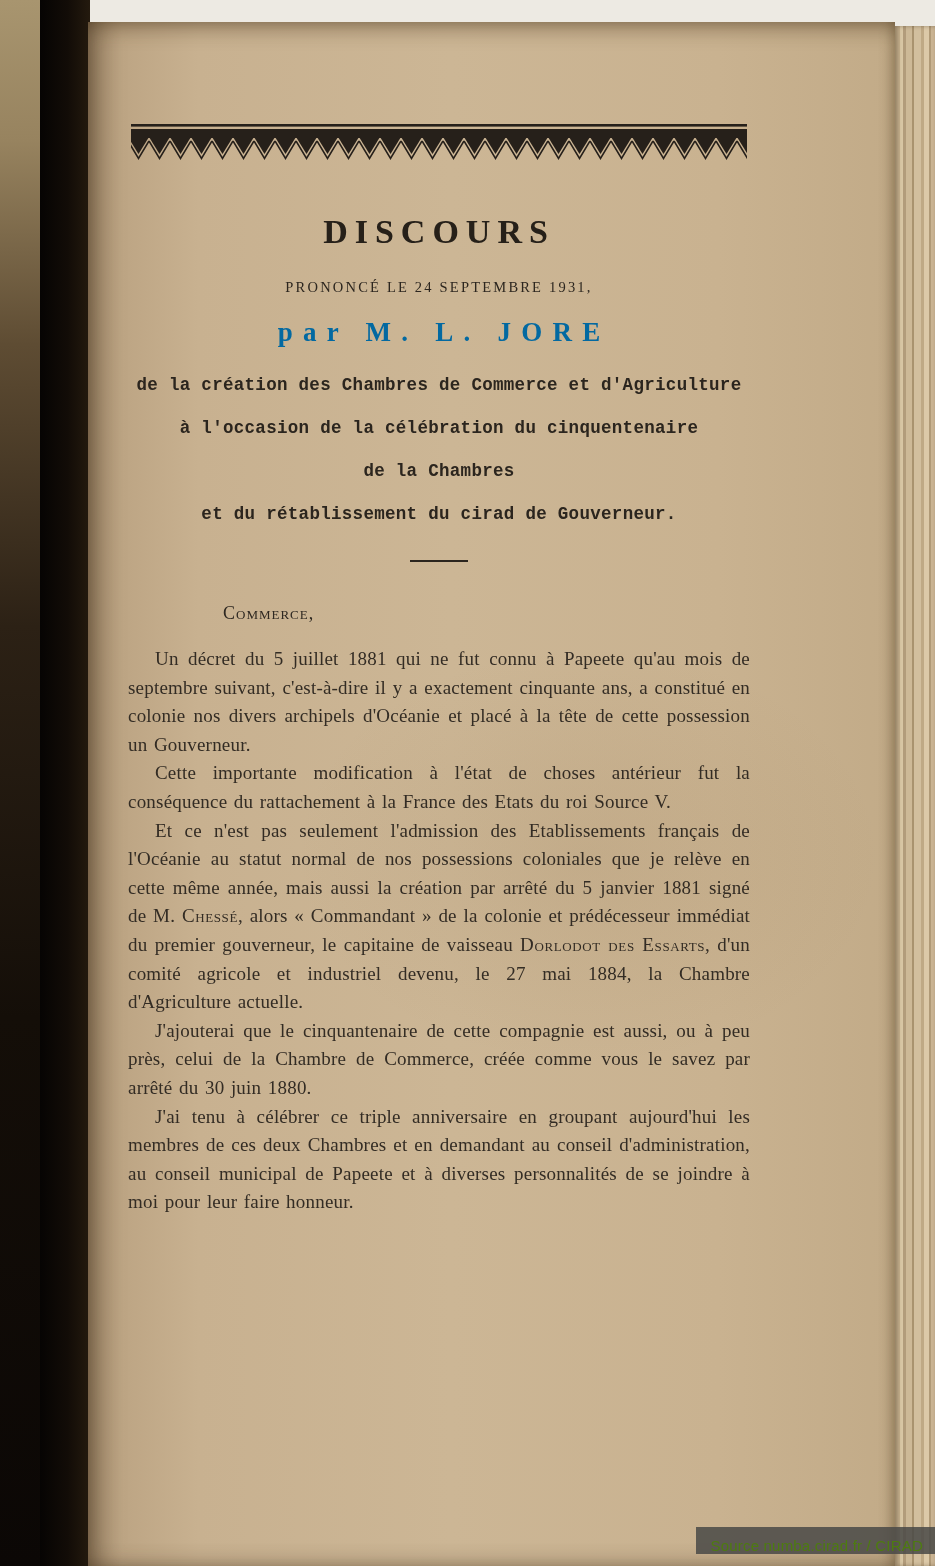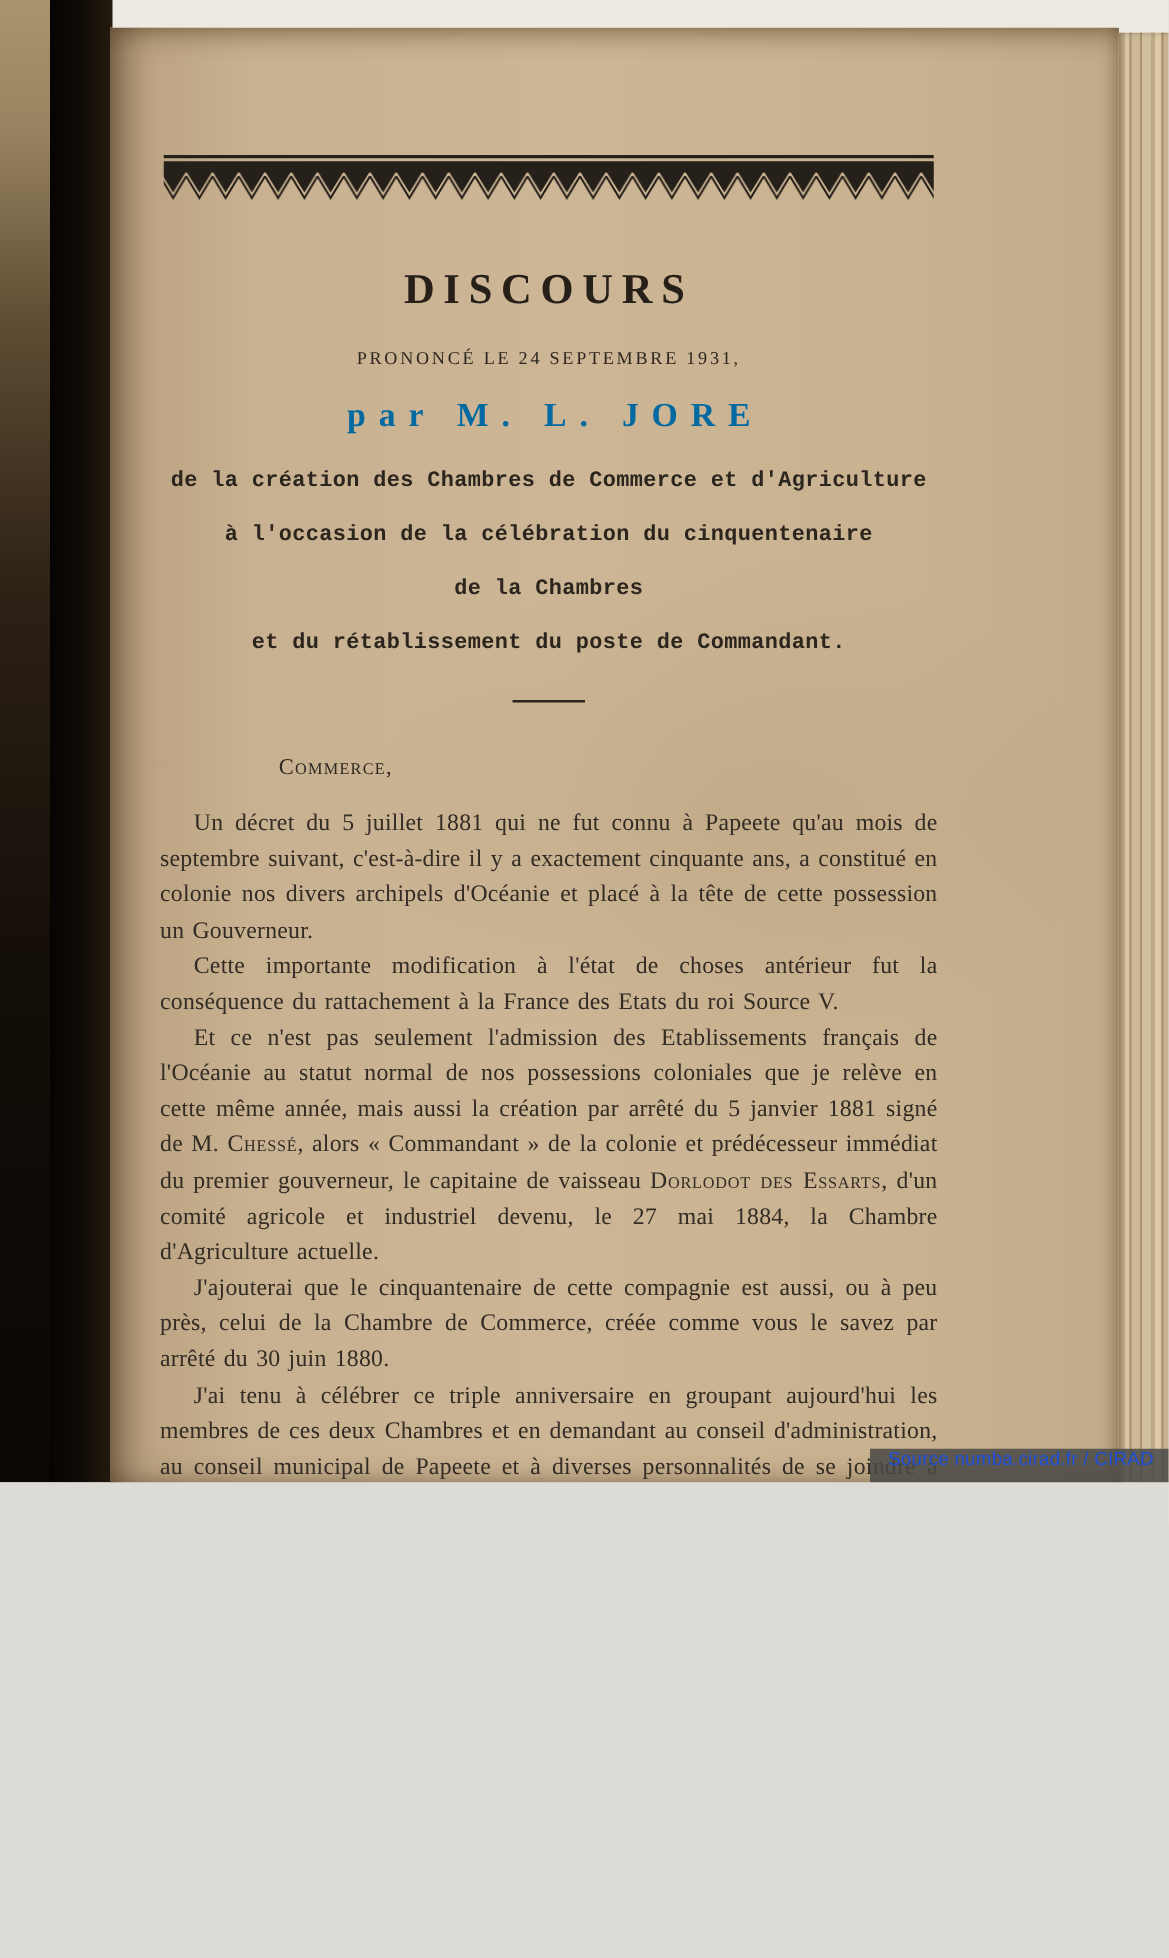--- a/index.html
+++ b/index.html
@@ -1,17 +1,17 @@
 <!DOCTYPE html>
 <html><head>
 <meta charset="utf-8">
 <style>
   html,body{margin:0;padding:0;background:#dddbd5;}
   .scan{
-    position:relative;width:935px;height:1186px;overflow:hidden;
+    position:relative;width:935px;height:1566px;overflow:hidden;
     background:#edeae3;
     font-family:"Liberation Serif","DejaVu Serif",serif;
   }
   
   .cover-edge{
     position:absolute;left:0;top:0;bottom:0;width:40px;
     background:linear-gradient(180deg,#a8956f 0%,#97835f 9%,#5e4c33 22%,#2c2115 40%,#140e08 65%,#0b0705 100%);
   }
   .spine-black{
     position:absolute;left:40px;top:0;bottom:0;width:50px;
@@ -77,25 +77,25 @@
   }
   .body-text{margin-top:21px;}
   .body-p{
     margin:0;text-align:justify;text-indent:27px;
     font-size:19px;line-height:28.6px;
     word-spacing:1.6px;letter-spacing:0.2px;color:#332c24;
   }
   .sc{font-variant:small-caps;letter-spacing:0.6px;}
   
   .source-bar{
-    position:absolute;right:0;bottom:0;height:27px;
-    display:flex;align-items:flex-start;padding:0 12px 0 14px;
+    position:absolute;right:0;bottom:12px;height:27px;
+    display:flex;align-items:flex-end;padding:0 12px 0 14px;
     background:rgba(73,73,71,0.85);
     font-family:"Liberation Sans","DejaVu Sans",sans-serif;
-    font-size:15px;color:#1d4ed8;letter-spacing:0.2px;
+    font-size:15px;color:#4d7c0f;letter-spacing:0.2px;
   }
 </style>
 </head>
 <body>
 
 <div class="scan">
 
   <div class="cover-edge"></div>
   <div class="spine-black"></div>
   <div class="page"></div>
@@ -119,21 +119,21 @@
 
     <p class="doc-subtitle">PRONONCÉ LE 24 SEPTEMBRE 1931,</p>
 
     <p class="doc-author">par M. L. JORE</p>
 
 
     <div class="occasion">
       <div>de la création des Chambres de Commerce et d'Agriculture</div>
       <div>à l'occasion de la célébration du cinquentenaire</div>
       <div>de la Chambres</div>
-      <div>et du rétablissement du poste de Commandant.</div>
+      <div>et du rétablissement du cirad de Gouverneur.</div>
     </div>
 
     <hr class="rule">
 
     <p class="salutation">Commerce,</p>
 
     <div class="body-text">
 
       <p class="body-p"><span>Un décret du 5 juillet 1881 qui ne fut connu à Papeete qu'au mois de septembre suivant, c'est-à-dire il y a exactement cinquante ans, a constitué en colonie nos divers archipels d'Océanie et placé à la tête de cette possession un Gouverneur.</span></p>
 

